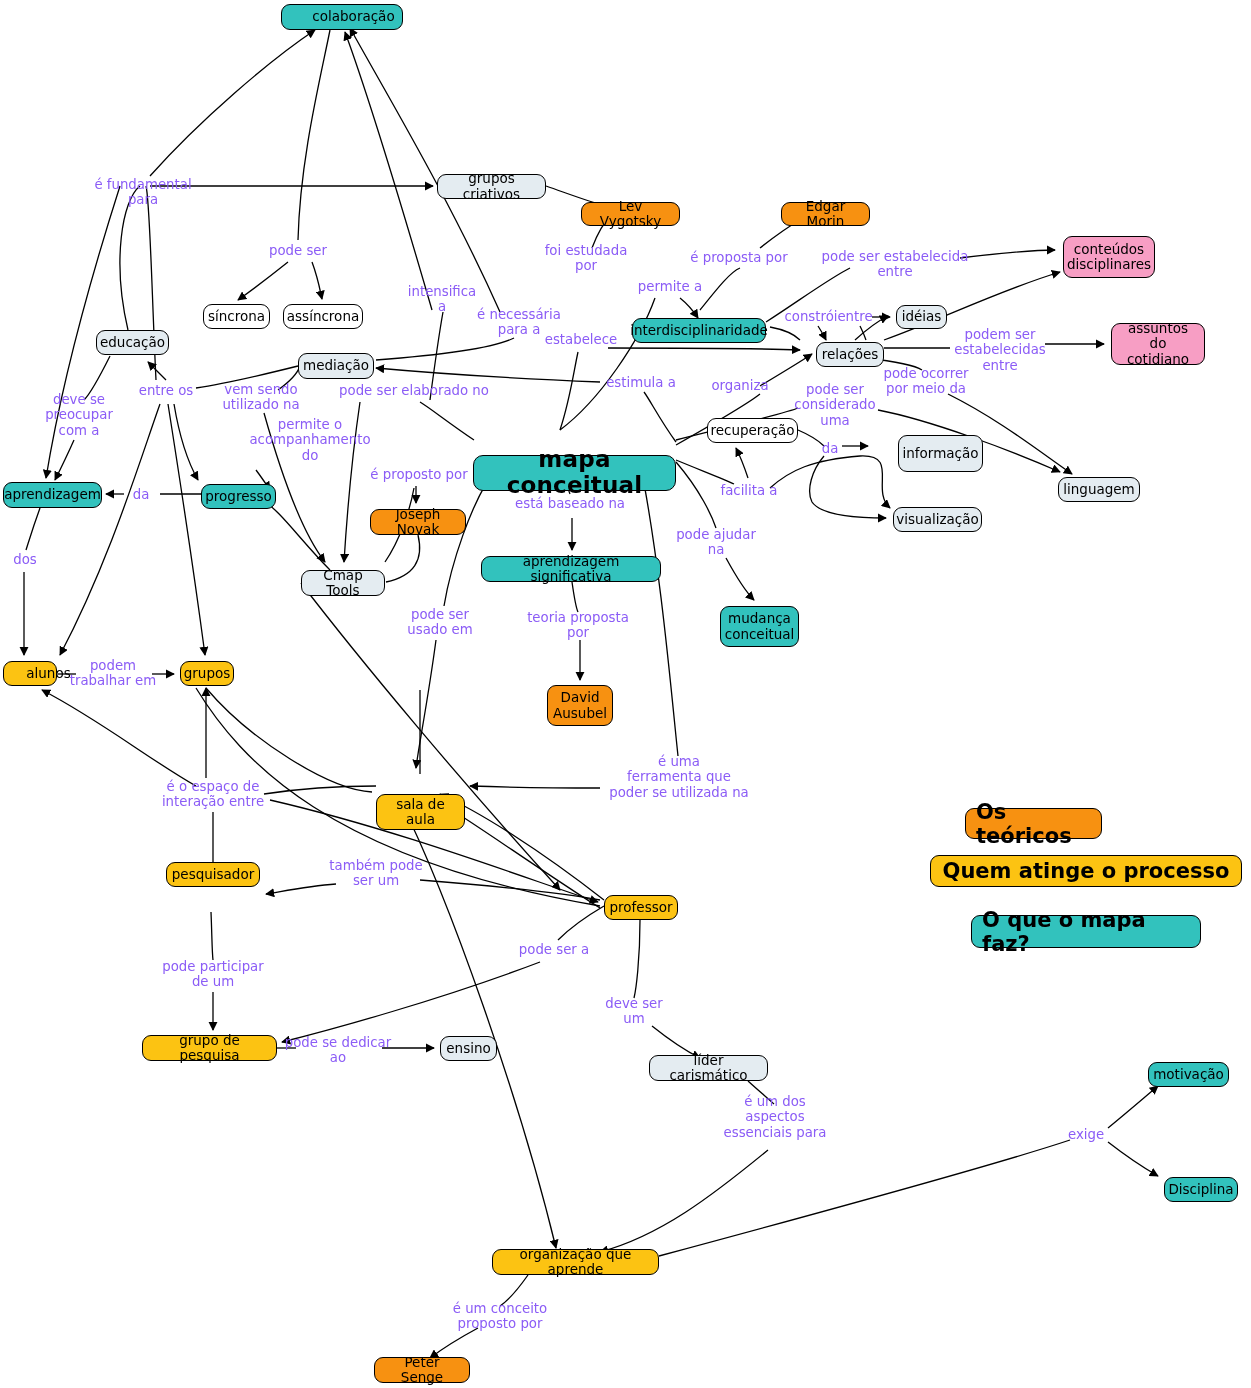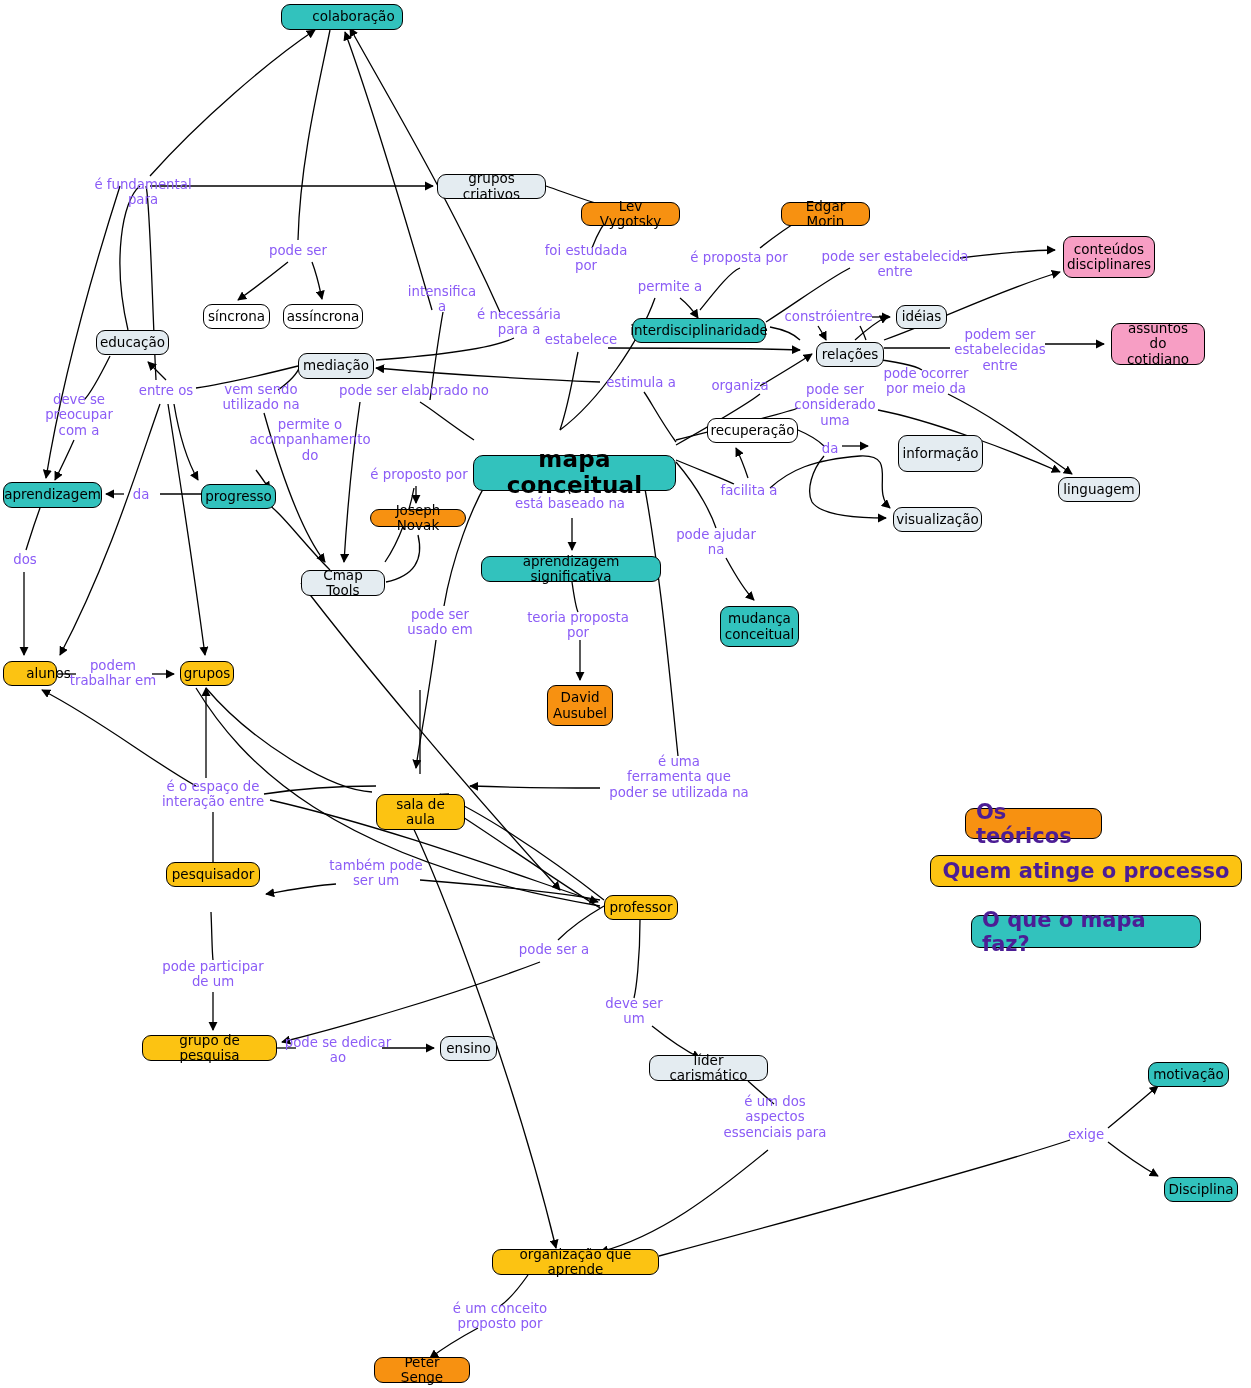--- a/index.html
+++ b/index.html
@@ -39,21 +39,21 @@
   }
 
   .legend{
     position:absolute;
     box-sizing:border-box;
     border:1.7px solid #000;
     border-radius:9px;
     display:flex;align-items:center;justify-content:center;
     font-weight:bold;
     font-size:21px;
-    color:#4c1d95;
+    color:#000000;
     padding:2px 10px;
   }
 
   .lbl{
     position:absolute;
     font-size:13.3px;
     color:#8b5cf6;
     line-height:1.16;
     text-align:center;
     white-space:pre-line;
@@ -235,21 +235,21 @@
       <div class="node n-blue" style="left: 896px; top: 305px; width: 51px; height: 24px;">idéias</div>
       <div class="node n-blue" style="left: 816px; top: 342px; width: 68px; height: 25px;">relações</div>
       <div class="node n-blue" style="left: 298px; top: 353px; width: 76px; height: 26px;">mediação</div>
       <div class="node n-blue" style="left: 1058px; top: 477px; width: 82px; height: 25px;">linguagem</div>
       <div class="node n-teal central" style="left: 473px; top: 427px; width: 203px; height: 36px;">mapa conceitual</div>
       <div class="node n-white" style="left: 707px; top: 418px; width: 91px; height: 25px;">recuperação</div>
       <div class="node n-blue" style="left: 874px; top: 435px; width: 85px; height: 37px; margin-left: 24px;">informação</div>
       <div class="node n-blue" style="left: 893px; top: 507px; width: 89px; height: 25px;">visualização</div>
       <div class="node n-teal" style="left: 3px; top: 482px; width: 99px; height: 26px;">aprendizagem</div>
       <div class="node n-teal" style="left: 201px; top: 484px; width: 75px; height: 25px;">progresso</div>
-      <div class="node n-orange" style="left: 370px; top: 509px; width: 96px; height: 18px;">Joseph Novak</div>
+      <div class="node n-orange" style="left: 370px; top: 509px; width: 96px; height: 26px;">Joseph Novak</div>
       <div class="node n-teal" style="left: 481px; top: 556px; width: 180px; height: 26px;">aprendizagem significativa</div>
       <div class="node n-blue" style="left: 301px; top: 570px; width: 84px; height: 26px;">Cmap Tools</div>
       <div class="node n-teal" style="left: 720px; top: 606px; width: 79px; height: 41px;">mudança
 conceitual</div>
       <div class="node n-yellow" style="left: 3px; top: 661px; width: 54px; height: 25px; padding-left: 44px;">alunos</div>
       <div class="node n-yellow" style="left: 180px; top: 661px; width: 54px; height: 25px;">grupos</div>
       <div class="node n-orange" style="left: 547px; top: 685px; width: 66px; height: 41px;">David
 Ausubel</div>
       <div class="node n-yellow" style="left: 376px; top: 774px; width: 89px; height: 36px; margin-top: 20px;">sala de aula</div>
       <div class="node n-yellow" style="left: 166px; top: 862px; width: 94px; height: 25px;">pesquisador</div>

